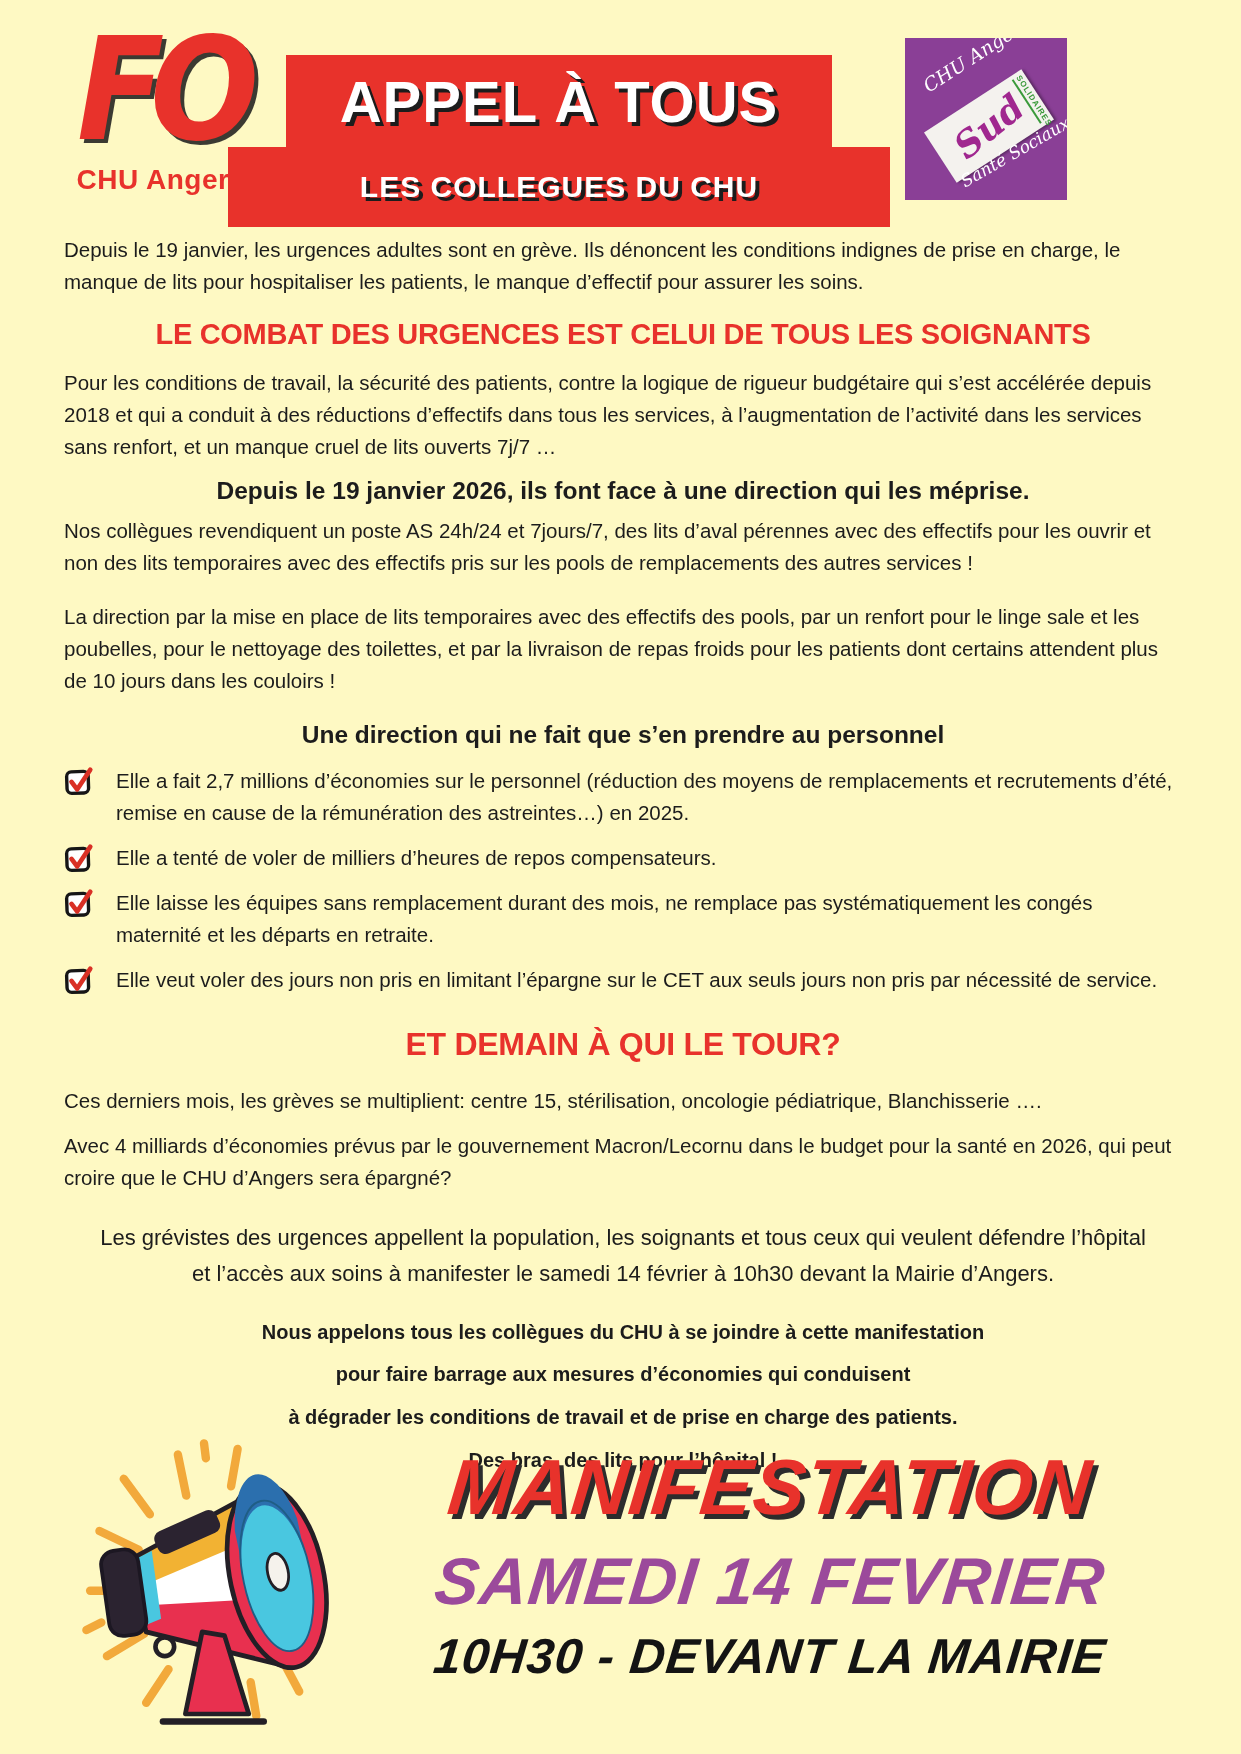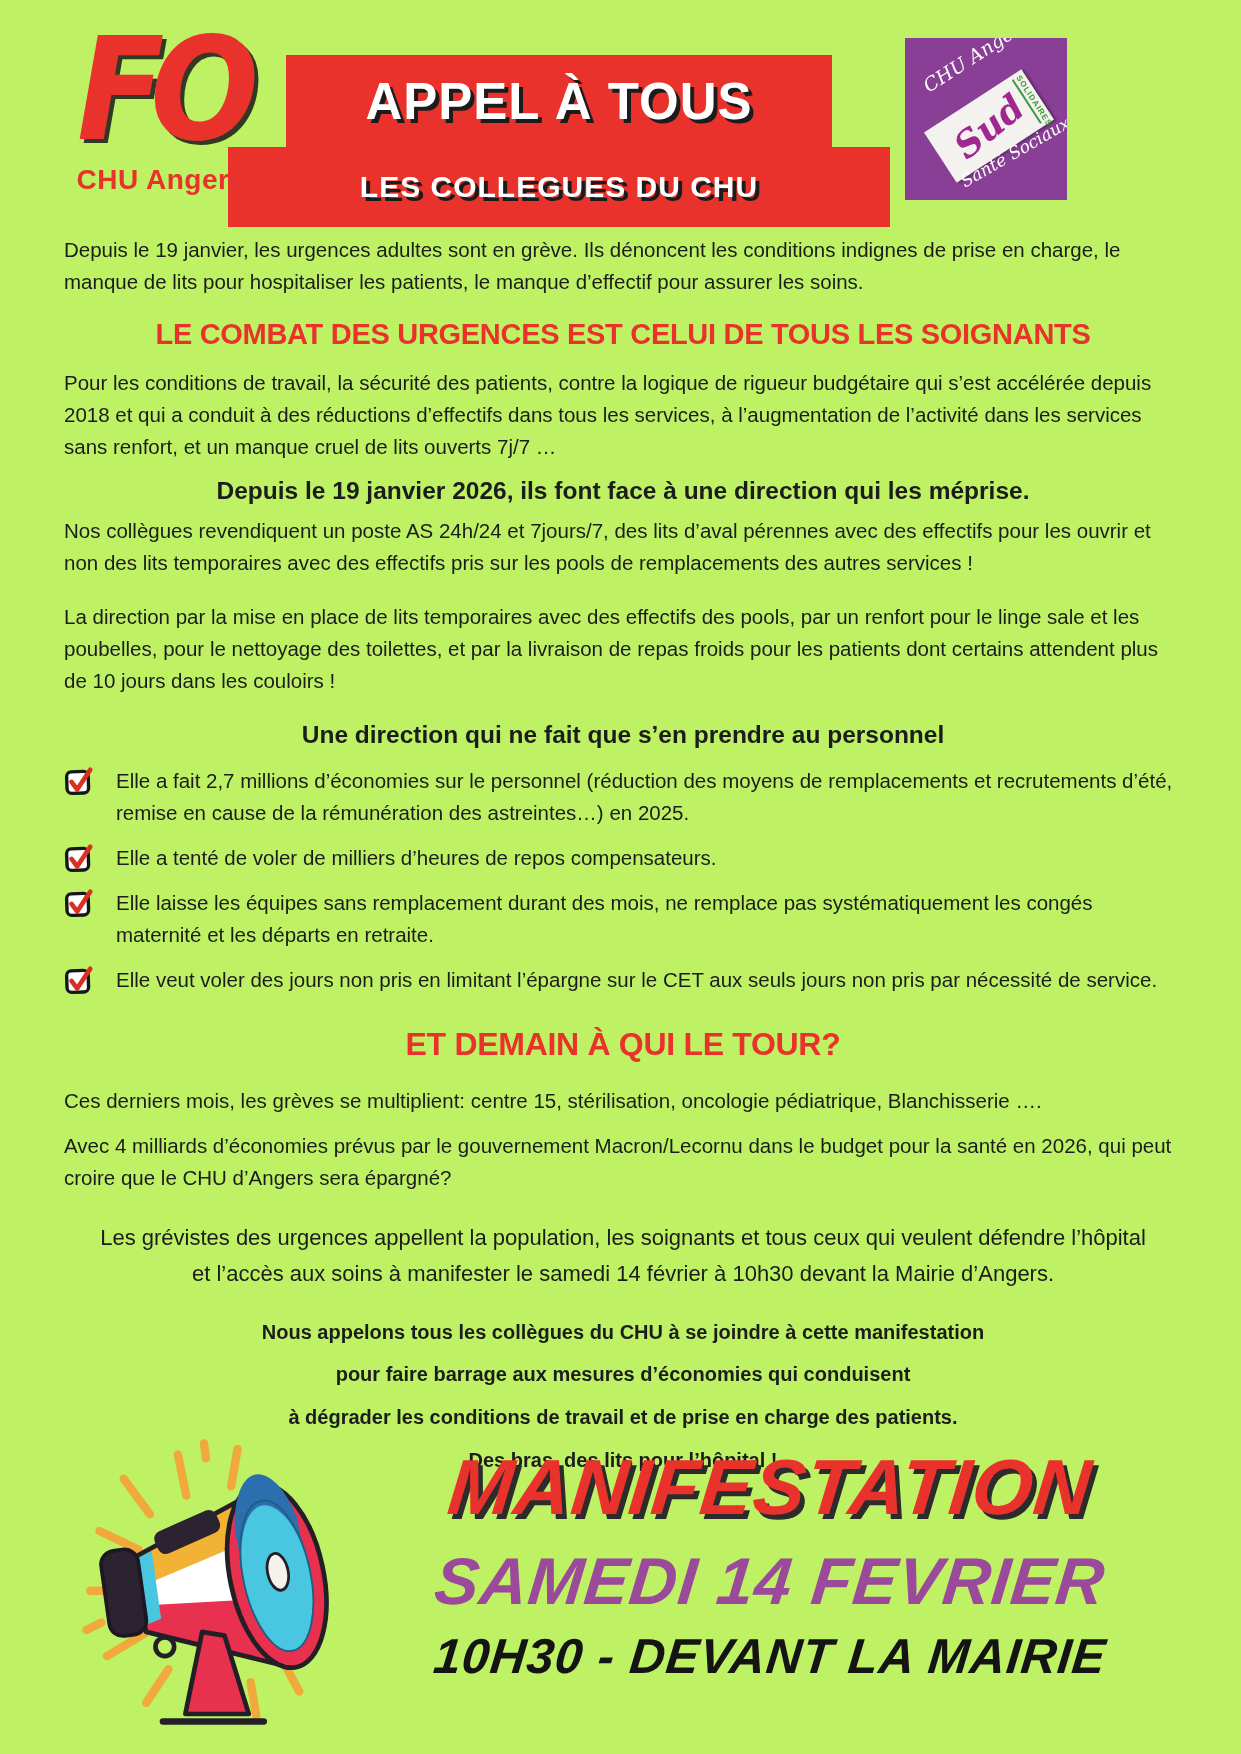--- a/index.html
+++ b/index.html
@@ -1,17 +1,17 @@
 <!DOCTYPE html>
 <html><head>
 <meta charset="utf-8">
 <style>
   html,body{margin:0;padding:0;background:#9a9a9a;}
   .page{
-    position:relative;width:1241px;height:1754px;background:#bef264;
+    position:relative;width:1241px;height:1754px;background:#fef9c3;
     margin:0 auto;overflow:hidden;
     font-family:"Liberation Sans",sans-serif;color:#1c1c1c;
   }
   
   .fo-logo{position:absolute;left:66px;top:18px;width:190px;text-align:center;}
   .fo-letters{
     font-family:"DejaVu Sans",sans-serif;font-weight:900;font-style:italic;
     font-size:128px;line-height:1;color:#e8322b;letter-spacing:-14px;
     text-shadow:4px 4px 0 rgba(25,25,25,.85);transform:scaleY(1.12);transform-origin:top left;
   }
@@ -22,21 +22,21 @@
     display:flex;align-items:center;justify-content:center;
   }
   .banner .b2{
     width:662px;background:#e8322b;height:80px;
     display:flex;align-items:center;justify-content:center;
   }
   .banner-text{
     color:#ffffff;font-weight:900;font-family:"Liberation Sans",sans-serif;
     text-shadow:4px 4px 0 #1c1c1c;letter-spacing:1px;white-space:nowrap;
   }
-  .banner .b1 .banner-text{font-size:51px;}
+  .banner .b1 .banner-text{font-size:58px;}
   .banner .b2 .banner-text{font-size:30px;}
   .sud-logo{
     position:absolute;left:905px;top:38px;width:162px;height:162px;background:#8a3f96;
     overflow:hidden;
   }
   .sud-top{
     position:absolute;left:14px;top:40px;width:150px;transform:rotate(-33deg);transform-origin:left top;
     color:#fff;font-family:"DejaVu Serif",serif;font-style:italic;font-size:19px;white-space:nowrap;
   }
   .sud-card{

